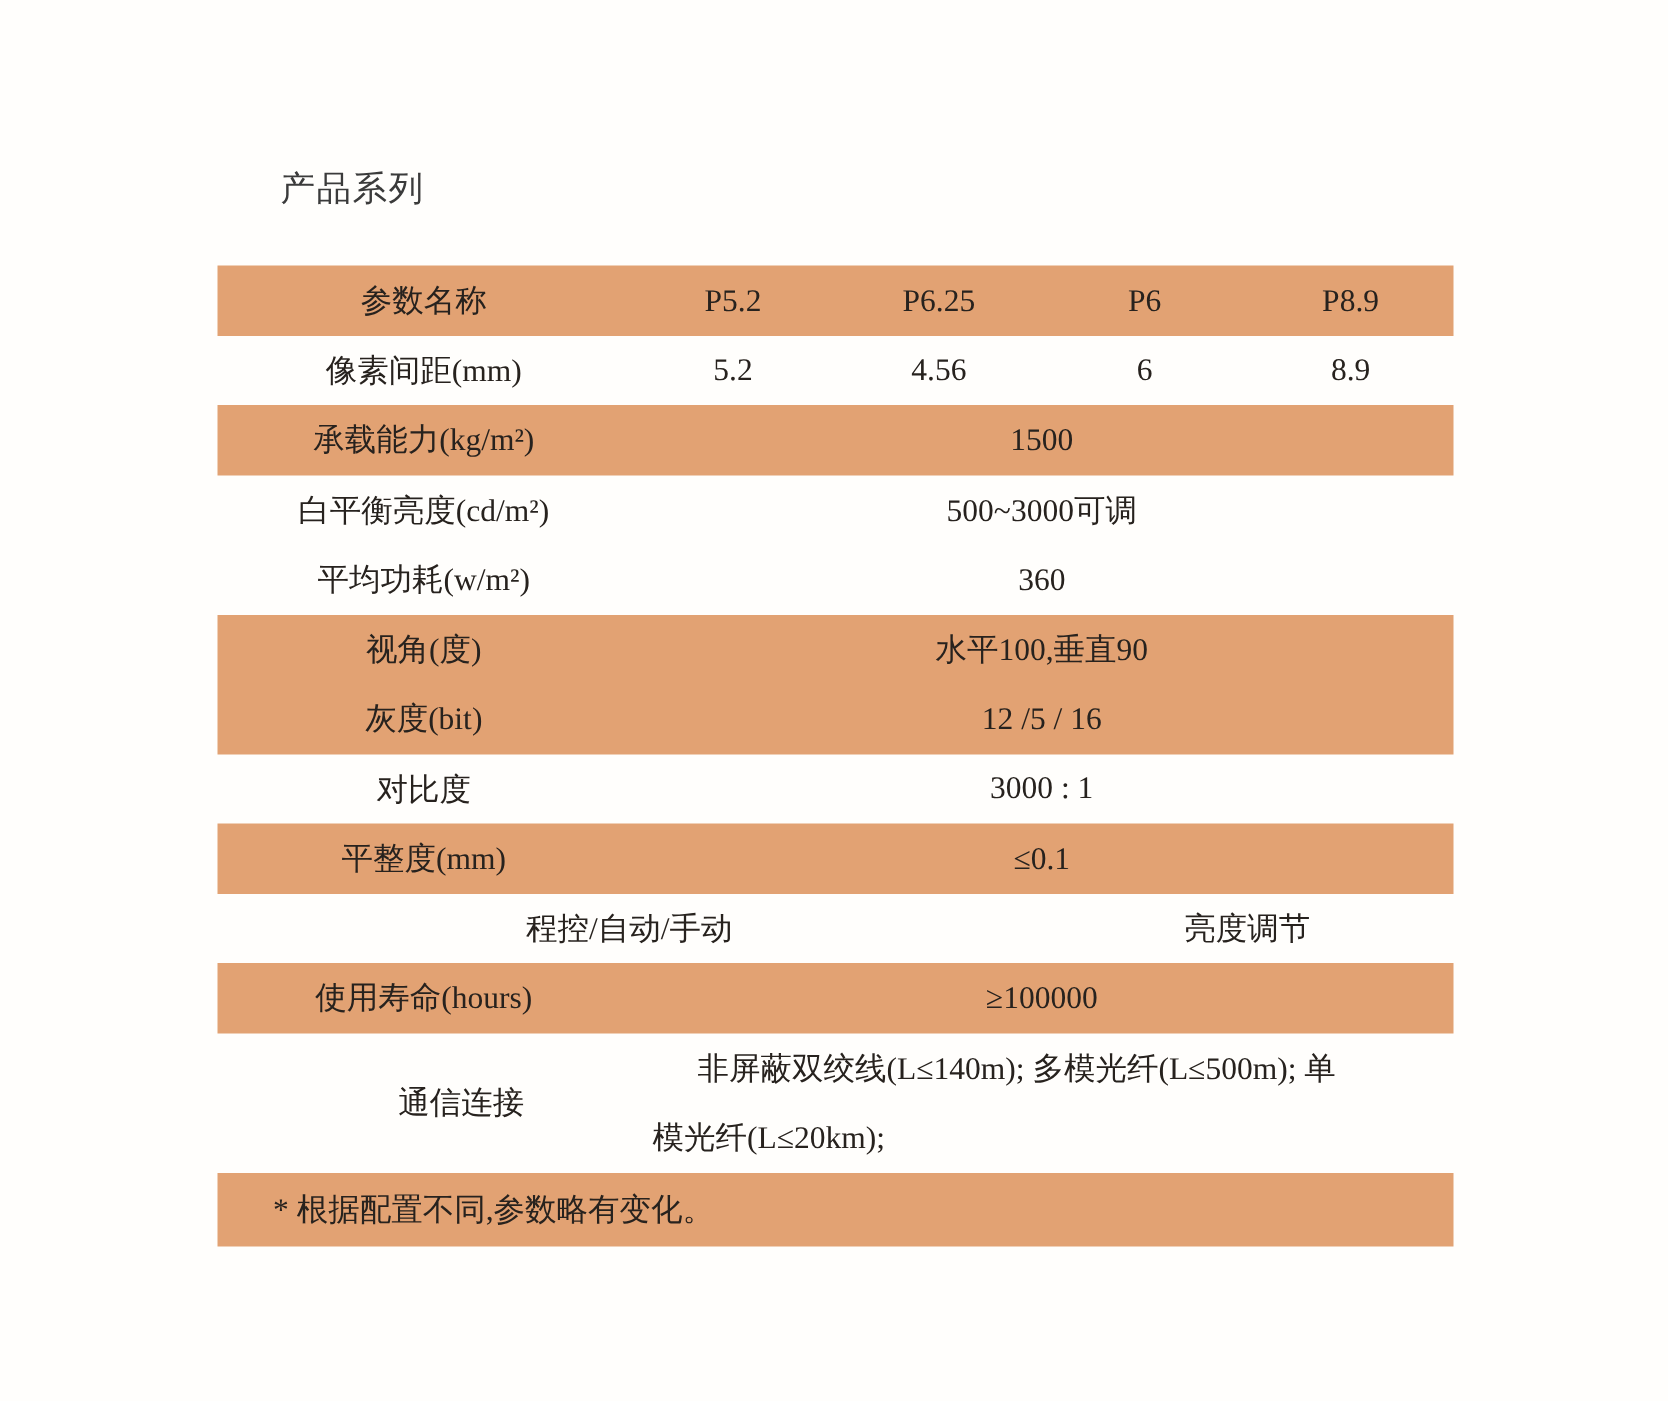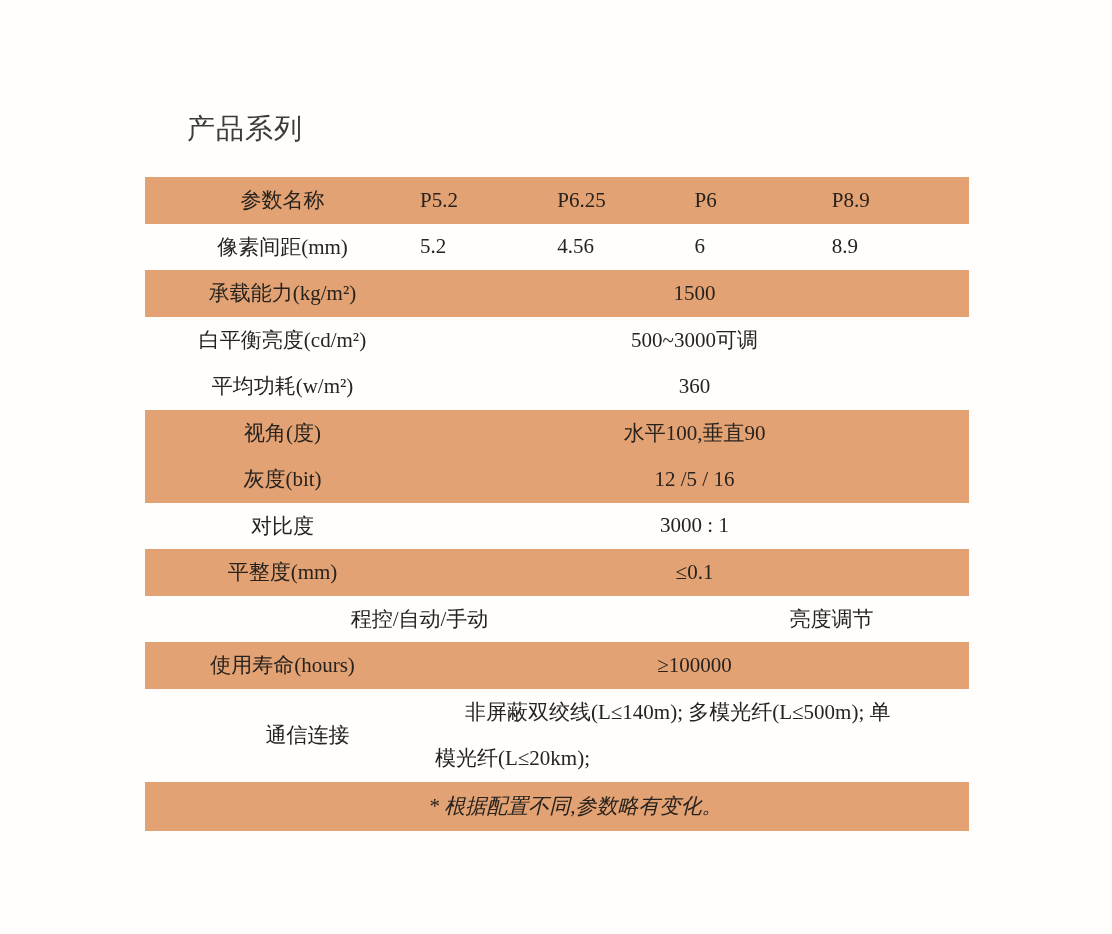--- a/index.html
+++ b/index.html
@@ -13,49 +13,49 @@
     position:relative;
     width:1112px;height:934px;
     background:#fffefc;
     overflow:hidden;
     font-family:"Liberation Serif","DejaVu Serif",serif;
     color:var(--text);
   }
   .title{
     position:absolute;left:187px;top:110px;
     font-family:"Liberation Sans","DejaVu Sans",sans-serif;
-    font-size:28px;font-weight:400;
+    font-size:23px;font-weight:400;
     color:var(--title);
     letter-spacing:1px;
   }
   .spec-table{
     position:absolute;left:145px;top:177px;width:824px;
   }
   .row{
     display:flex;align-items:center;
     height:46.5px;
     font-size:21px;
   }
   .row.band{background:var(--band);}
   .row.white{background:transparent;}
   .cell{display:block;}
   .cell.label{width:275px;text-align:center;}
-  .cell.col{width:137.25px;}
+  .cell.col{width:137.25px;text-align:center;}
   .cell.merged{width:549px;text-align:center;}
   .row.comm{height:93px;}
   .row.comm .label{text-align:center;padding-left:50px;}
   .comm-val{
     width:549px;text-align:left;
     padding:0 4px 0 15px;
     line-height:46px;
   }
   .comm-line{display:block;}
   .comm-line.indent{text-indent:30px;}
   .row.footer-row{height:49px;}
-  .cell.footnote{width:100%;text-align:center;padding-left:37px;font-style:italic;}
+  .cell.footnote{width:100%;text-align:left;padding-left:37px;}
 </style>
 </head>
 <body>
 
 <div class="page">
 
   <div class="title">产品系列</div>
 
   <div class="spec-table">
 

